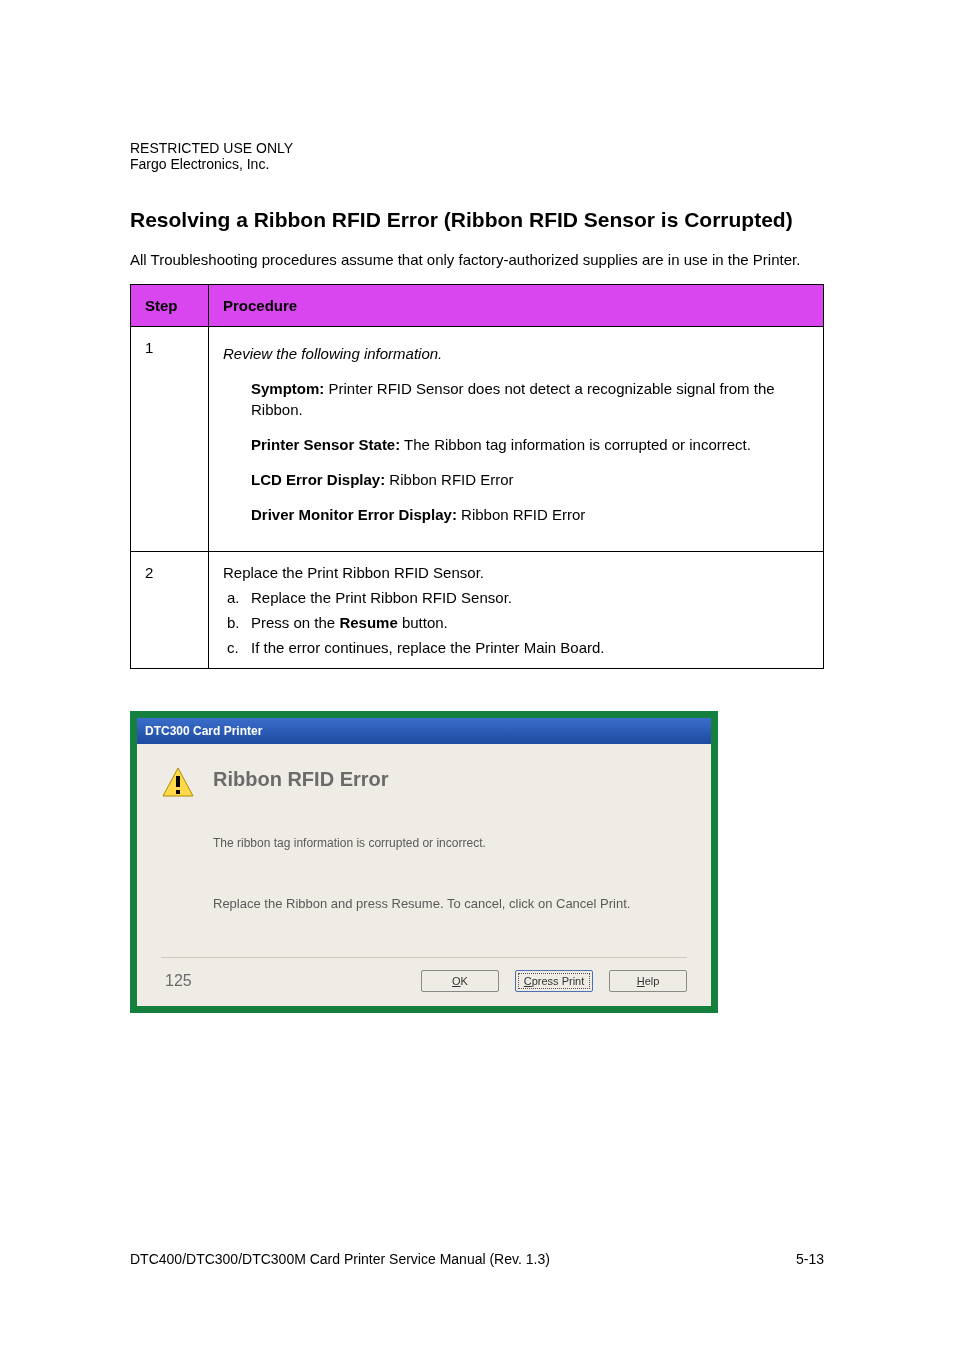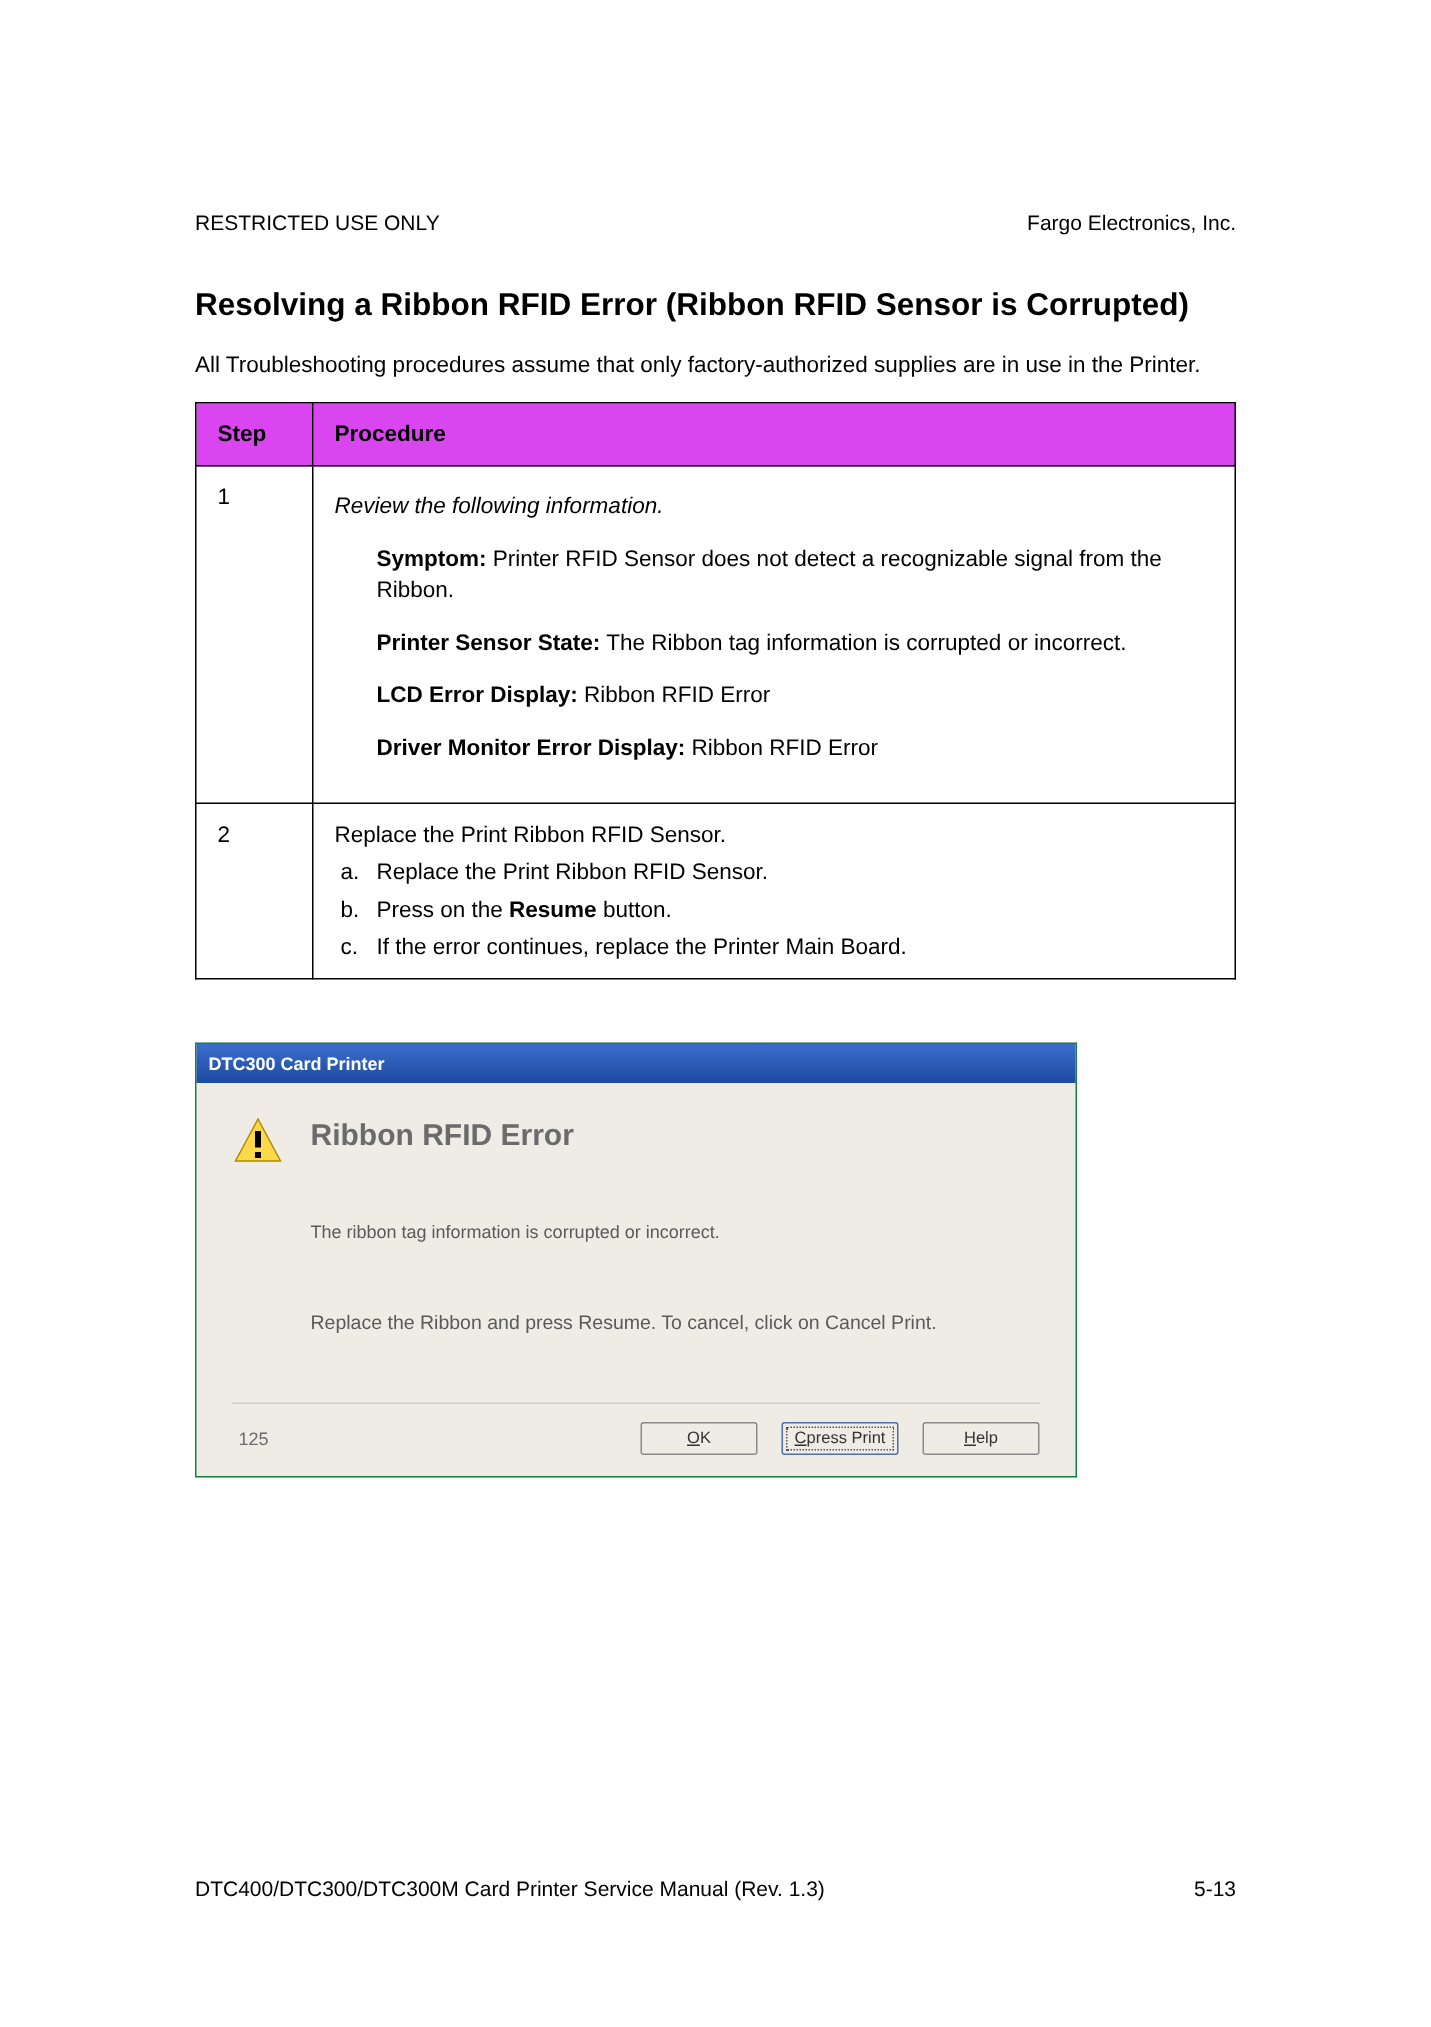--- a/index.html
+++ b/index.html
@@ -12,20 +12,21 @@
     color: #000;
   }
   .page {
     padding: 140px 130px 0 130px;
   }
   .header-row {
     display: flex;
     justify-content: space-between;
     font-size: 14px;
     margin-bottom: 36px;
+    flex-direction: column;
   }
   h2.section-title {
     font-size: 21px;
     font-weight: bold;
     margin-bottom: 18px;
   }
   .intro {
     font-size: 15px;
     line-height: 1.35;
     margin-bottom: 14px;
@@ -50,21 +51,21 @@
   .block:first-child { margin-top: 4px; padding-left: 0; font-style: italic; }
   .review { padding-left: 0; }
   .ol-list { list-style: none; padding-left: 0; }
   .ol-list li { margin-top: 8px; padding-left: 28px; text-indent: -24px; }
   .ol-list li .marker { display: inline-block; width: 24px; text-indent: 0; }
 
   
   .dialog-wrap {
     margin-top: 42px;
     width: 588px;
-    border: 1px solid #15803d;
+    border: 7px solid #15803d;
     background: #efece5;
     font-family: Tahoma, Arial, sans-serif;
   }
   .dlg-titlebar {
     height: 26px;
     background: linear-gradient(#3a6ecb, #1e4aa0);
     color: #fff;
     font-size: 12px;
     font-weight: bold;
     display: flex;
@@ -98,21 +99,21 @@
     margin-top: 46px;
     margin-bottom: 46px;
   }
   .dlg-footer {
     border-top: 1px solid #cfcabe;
     padding-top: 12px;
     display: flex;
     align-items: center;
   }
   .dlg-counter {
-    font-size: 12px;
+    font-size: 16px;
     color: #6b6b6b;
     flex: 0 0 auto;
     margin-left: 4px;
   }
   .dlg-btns {
     margin-left: auto;
     display: flex;
     gap: 16px;
     justify-content: space-between;
   }

